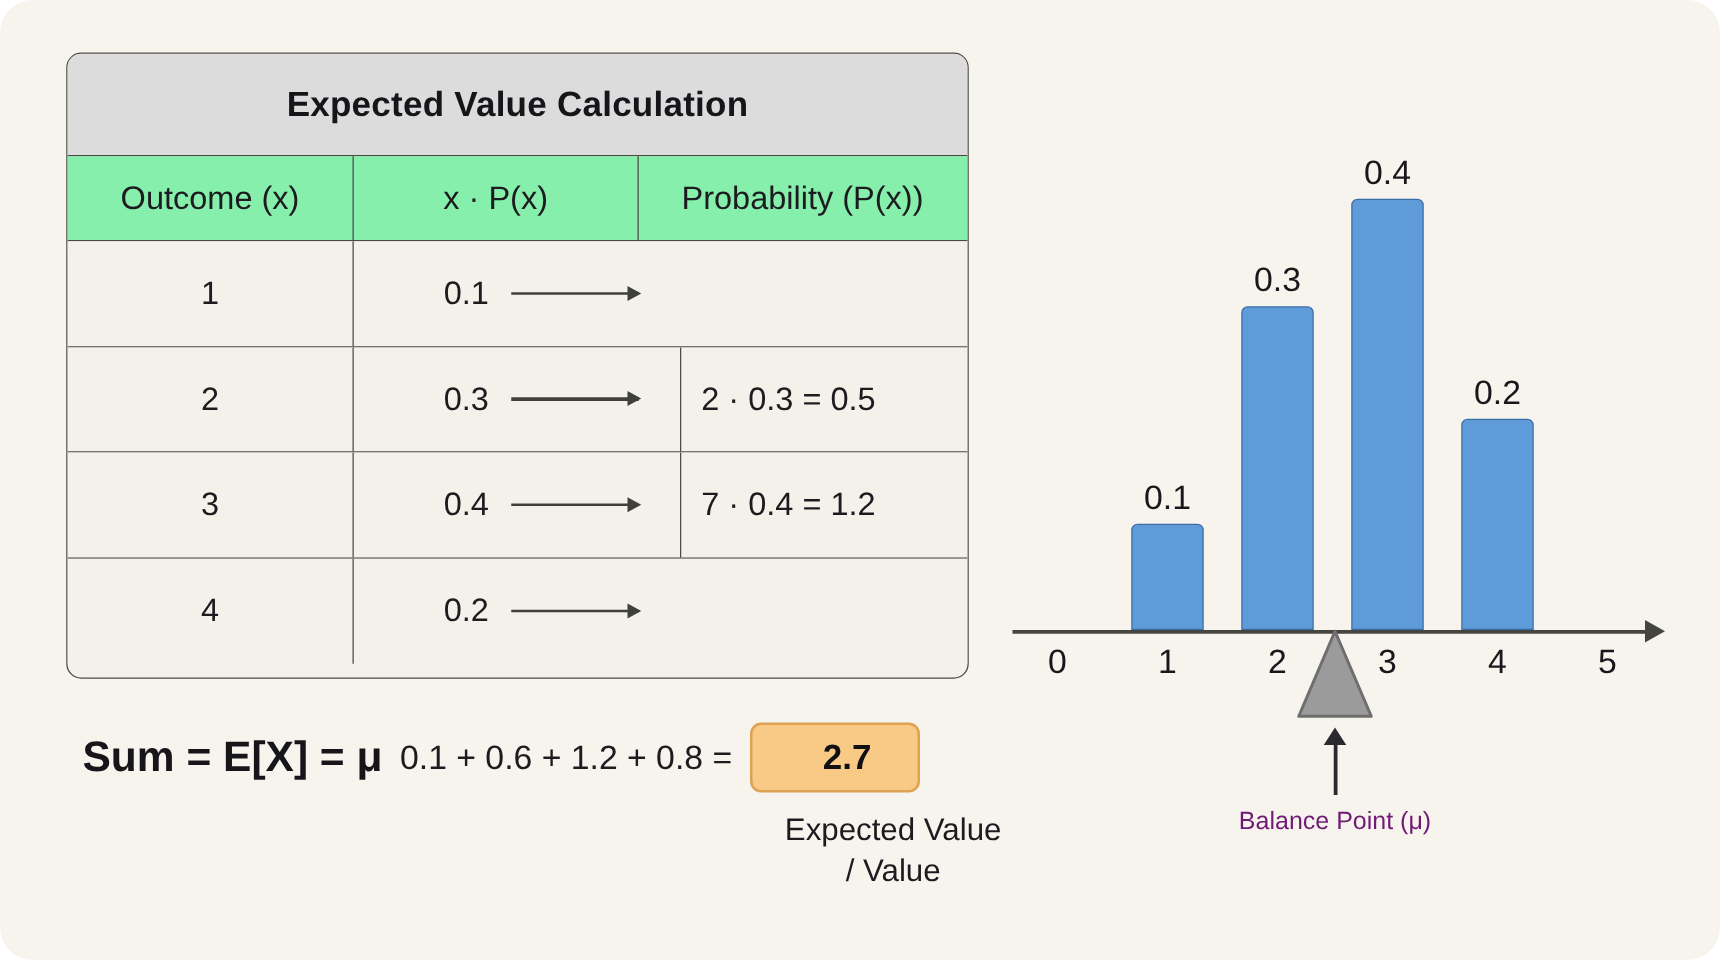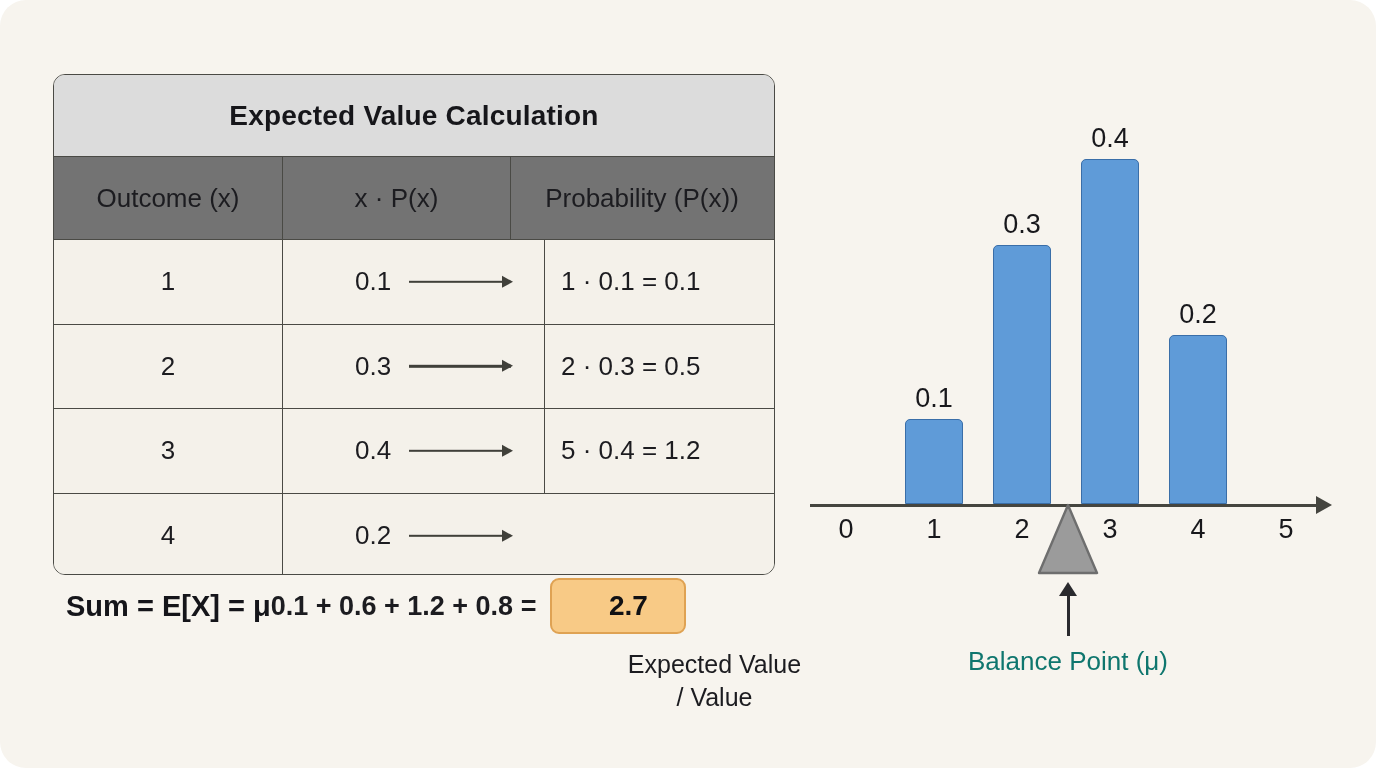--- a/index.html
+++ b/index.html
@@ -27,21 +27,20 @@
     position: absolute;
     left: 53px;
     top: 42px;
     width: 722px;
     height: 501px;
     border: 1.6px solid #4a4a45;
     border-radius: 12px;
     box-sizing: border-box;
     overflow: hidden;
     background: #f4f1ea;
-    margin-top: 32px;
   }
   #table-title {
     height: 82px;
     background: #dcdcdc;
     border-bottom: 1.6px solid #4a4a45;
     box-sizing: border-box;
     display: flex;
     align-items: center;
     justify-content: center;
     font-size: 28px;
@@ -49,22 +48,22 @@
     color: #16161a;
     letter-spacing: 0.2px;
   }
   .row {
     display: flex;
     box-sizing: border-box;
     border-bottom: 1.6px solid #4a4a45;
   }
   .row:last-child { border-bottom: none; }
   #header-row {
-    height: 83px;
-    background: #737373;
+    height: 68px;
+    background: #86efac;
   }
   .body-row {
     height: 84.5px;
     background: #f4f1ea;
   }
   .cell {
     box-sizing: border-box;
     display: flex;
     align-items: center;
     justify-content: center;
@@ -102,32 +101,31 @@
 
   
   #sum-line {
     position: absolute;
     left: 66px;
     top: 578px;
     display: flex;
     align-items: center;
   }
   #sum-label {
-    font-size: 29px;
+    font-size: 34px;
     font-weight: bold;
     color: #15151a;
-    margin-right: 0;
+    margin-right: 14px;
     white-space: nowrap;
   }
   #sum-expression {
     font-size: 27px;
     color: #1c1c20;
     white-space: nowrap;
     margin-right: 14px;
-    font-weight: bold;
   }
   #result-badge {
     width: 136px;
     height: 56px;
     background: #f8ca86;
     border: 2px solid #dfa253;
     border-radius: 9px;
     box-sizing: border-box;
     display: flex;
     align-items: center;
@@ -221,22 +219,22 @@
     border-bottom: 14px solid #2a2a2e;
     border-left: 9.5px solid transparent;
     border-right: 9.5px solid transparent;
   }
   #balance-label {
     position: absolute;
     left: 118px;
     top: 546px;
     width: 300px;
     text-align: center;
-    font-size: 26px;
-    color: #0f766e;
+    font-size: 20px;
+    color: #701a75;
   }
 </style>
 </head>
 <body>
 
 <div id="page">
 
   <div id="table-card">
 
     <div id="table-title">Expected Value Calculation</div>
@@ -246,39 +244,38 @@
       <div class="cell c3" style="justify-content:center;padding-left:0;">x · P(x)</div>
       <div class="cell c2" style="justify-content:center;">Probability (P(x))</div>
     </div>
 
     <div class="row body-row">
       <div class="cell c1">1</div>
       <div class="cell c2">
         <span>0.1</span>
         <span class="arrow"></span>
       </div>
-      <div class="cell c3">1 · 0.1 = 0.1</div>
     </div>
 
     <div class="row body-row">
       <div class="cell c1">2</div>
       <div class="cell c2">
         <span>0.3</span>
         <span class="arrow"></span>
       </div>
       <div class="cell c3">2 · 0.3 = 0.5</div>
     </div>
 
     <div class="row body-row">
       <div class="cell c1">3</div>
       <div class="cell c2">
         <span>0.4</span>
         <span class="arrow"></span>
       </div>
-      <div class="cell c3">5 · 0.4 = 1.2</div>
+      <div class="cell c3">7 · 0.4 = 1.2</div>
     </div>
 
     <div class="row body-row">
       <div class="cell c1">4</div>
       <div class="cell c2">
         <span>0.2</span>
         <span class="arrow"></span>
       </div>
     </div>
   </div>

